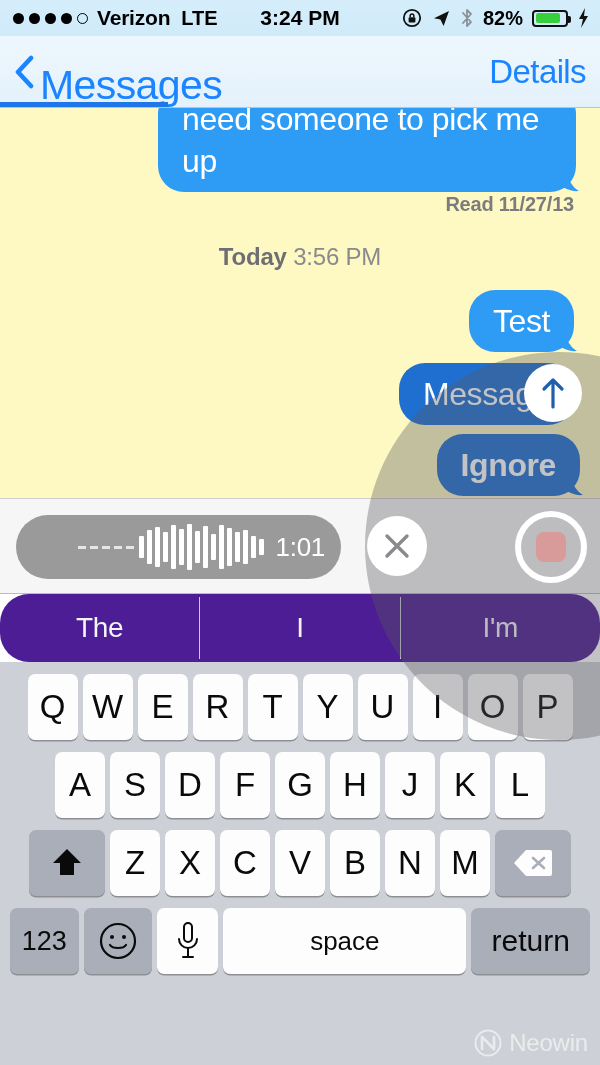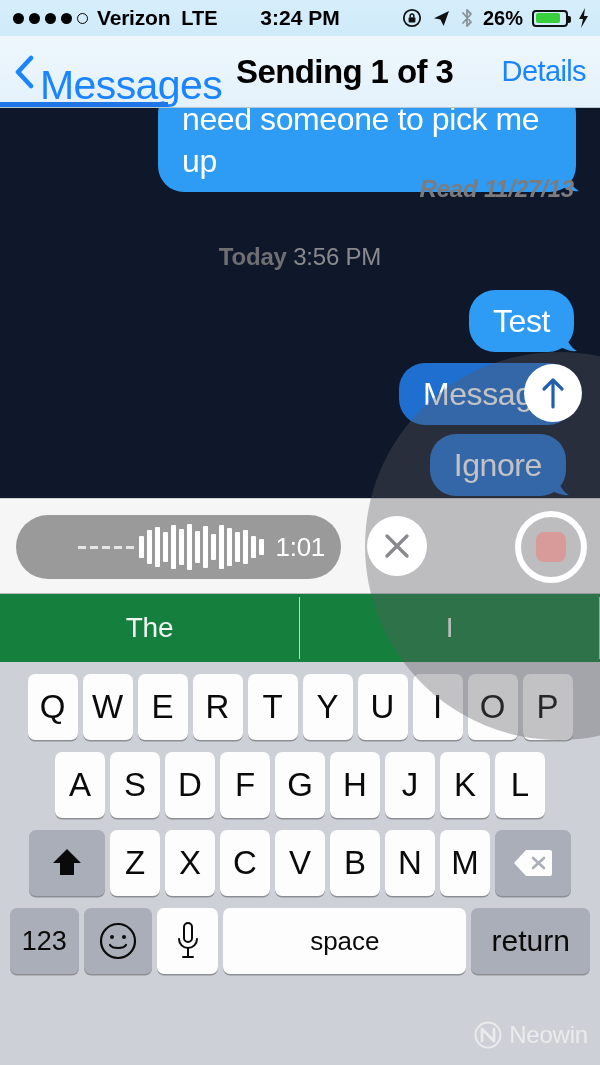--- a/index.html
+++ b/index.html
@@ -35,54 +35,54 @@
   #nav-bar {
     position:absolute; left:0; top:36px; width:600px; height:72px;
     background:linear-gradient(to bottom,#eef7fd,#e4f1fb);
     border-bottom:1px solid #b6c6cf;
     display:flex; align-items:center;
   }
   #back-button { display:flex; align-items:center; margin-left:14px; cursor:pointer; }
   #chevron-left { width:20px; height:34px; margin-right:6px; }
   #back-label { font-size:41px; color:#1b84ff; letter-spacing:-0.6px;margin-top:28px; }
   #nav-title { font-size:33px; font-weight:bold; color:#000; margin-left:14px; letter-spacing:-0.6px; }
-  #details-button { position:absolute; right:14px; font-size:29px; color:#1b84ff; letter-spacing:-0.6px; cursor:pointer; }
+  #details-button { position:absolute; right:14px; font-size:33px; color:#1b84ff; letter-spacing:-0.6px; cursor:pointer; }
   #send-progress-track { position:absolute; left:0; bottom:0; width:600px; height:5px; background:transparent; }
   #send-progress-fill { height:5px; background:#1f76e8; }
 
   
   #transcript {
     position:absolute; left:0; top:108px; width:600px; height:390px;
-    background:#0f172a; overflow:hidden;
+    background:#fef9c3; overflow:hidden;
   }
   .bubble {
     position:absolute; color:#fff; font-size:32px; line-height:42px;
     padding:10px 24px; border-radius:26px; letter-spacing:-0.4px;
   }
   .bubble.out { background:#2e9bf5; }
   .bubble.out.sending { background:#1f6fd0; }
   .tail { position:absolute; width:26px; height:24px; }
 
   #bubble-prev { left:158px; top:-20px; width:418px; border-radius:26px; }
   #prev-tail { right:-3px; bottom:-1px; }
 
   #read-receipt {
-    position:absolute; right:26px; top:67px;
-    font-size:24px; color:#7c7c7e; font-weight:bold; letter-spacing:-0.2px;font-style:italic;
+    position:absolute; right:26px; top:85px;
+    font-size:20px; color:#7c7c7e; font-weight:bold; letter-spacing:-0.2px;
   }
   #day-stamp {
     position:absolute; left:0; right:0; top:135px; text-align:center;
     font-size:24px; color:#8a8a8e; letter-spacing:-0.2px;
   }
   #day-stamp .day { font-weight:bold; color:#6f6f73; }
 
   #bubble-test { right:26px; top:182px; }
   #test-tail { right:-3px; bottom:-1px; }
   #bubble-message { right:26px; top:255px; }
-  #bubble-ignore { right:34px; top:326px; }
+  #bubble-ignore { right:20px; top:326px;font-weight:bold; }
   #ignore-tail { right:-3px; bottom:-1px; }
 
   
   #recorder-bar {
     position:absolute; left:0; top:498px; width:600px; height:96px;
     background:#f6f6f6; border-top:1px solid #cfcfcf; border-bottom:1px solid #b9bcc4;
   }
   #waveform-pill {
     position:absolute; left:16px; top:16px; width:325px; height:64px;
     background:#9a9a9a; border-radius:32px; display:flex; align-items:center; justify-content:flex-end;
@@ -99,21 +99,21 @@
   }
   #stop-record-button {
     position:absolute; left:515px; top:511px; width:72px; height:72px; border-radius:50%;
     border:6px solid #ffffff; display:flex; align-items:center; justify-content:center; cursor:pointer;
   }
   #stop-record-inner { width:30px; height:30px; border-radius:8px; background:#d99a9a; }
 
   
   #predictive-bar {
     position:absolute; left:0; top:594px; width:600px; height:68px;
-    background:#15803d; display:flex; align-items:stretch;
+    background:#4c1d95; display:flex; align-items:stretch;border-radius:29px;
   }
   .pred-item {
     flex:1; display:flex; align-items:center; justify-content:center;
     font-size:28px; color:#f2f4f6; letter-spacing:-0.3px; cursor:pointer;
   }
   .pred-sep { width:1px; background:#c9ced4; margin:3px 0; }
 
   
   #keyboard {
     position:absolute; left:0; top:662px; width:600px; height:403px;
@@ -153,21 +153,21 @@
   
   #send-indicator {
     position:absolute; left:524px; top:364px; width:58px; height:58px;
     border-radius:50%; background:#ffffff;
     display:flex; align-items:center; justify-content:center; cursor:pointer;
   }
   #send-indicator svg { width:30px; height:34px; }
 
   
   #watermark {
-    position:absolute; right:12px; bottom:16px; display:flex; align-items:center; gap:7px;
+    position:absolute; right:12px; bottom:8px; display:flex; align-items:center; gap:7px;
     opacity:0.85;
   }
   #watermark .wm-mark { width:28px; height:28px; }
   #watermark .wm-text { font-size:24px; color:#f0f0f0; letter-spacing:-0.2px; }
 </style>
 </head>
 <body>
 
 <div id="screen">
 
@@ -189,38 +189,37 @@
         <circle cx="10" cy="10" r="8.2" fill="none" stroke="#111" stroke-width="1.8"></circle>
         <rect x="6.6" y="9.2" width="6.8" height="5.2" rx="1" fill="#111"></rect>
         <path d="M8.2 9.2V7.8a1.8 1.8 0 0 1 3.6 0v1.4" fill="none" stroke="#111" stroke-width="1.5"></path>
       </svg>
       <svg class="st-ico" width="20" height="20" viewBox="0 0 20 20">
         <path d="M18 3L3 10.3l6.4 1.3L12.6 18z" fill="#111"></path>
       </svg>
       <svg class="st-ico" width="14" height="22" viewBox="0 0 14 22">
         <path d="M3 6l8 9-4 4V3l4 4-8 9" fill="none" stroke="#8b9197" stroke-width="1.8" stroke-linejoin="round" stroke-linecap="round"></path>
       </svg>
-      <span id="battery-pct">26%</span>
+      <span id="battery-pct">82%</span>
       <span class="batt">
         <span class="fill" id="battery-fill" style="width: 24.6px;"></span>
       </span>
       <svg class="st-ico" width="13" height="22" viewBox="0 0 13 22">
         <path d="M8 1L2 12h4l-2 9 7-12H7z" fill="#111"></path>
       </svg>
     </div>
   </div>
 
   <div id="nav-bar">
     <div id="back-button">
       <svg id="chevron-left" viewBox="0 0 20 34">
         <path d="M17 3L4 17l13 14" fill="none" stroke="#1b84ff" stroke-width="4.6" stroke-linecap="round" stroke-linejoin="round"></path>
       </svg>
       <span id="back-label">Messages</span>
     </div>
-    <div id="nav-title">Sending 1 of 3</div>
     <div id="details-button">Details</div>
     <div id="send-progress-track">
       <div id="send-progress-fill" style="width: 28%;"></div>
     </div>
   </div>
 
   <div id="transcript">
 
     <div class="bubble out" id="bubble-prev">
       <span>need someone to pick me up</span>
@@ -284,20 +283,21 @@
         </span>
       <span id="rec-timer">1:01</span>
     </div>
   </div>
 
   <div id="predictive-bar">
     <div class="pred-item">The</div>
     <div class="pred-sep"></div>
     <div class="pred-item">I</div>
     <div class="pred-sep"></div>
+    <div class="pred-item">I'm</div>
   </div>
 
   <div id="keyboard">
     <div class="krow" id="row1">
         <div class="key letter">Q</div>
         <div class="key letter">W</div>
         <div class="key letter">E</div>
         <div class="key letter">R</div>
         <div class="key letter">T</div>
         <div class="key letter">Y</div>

